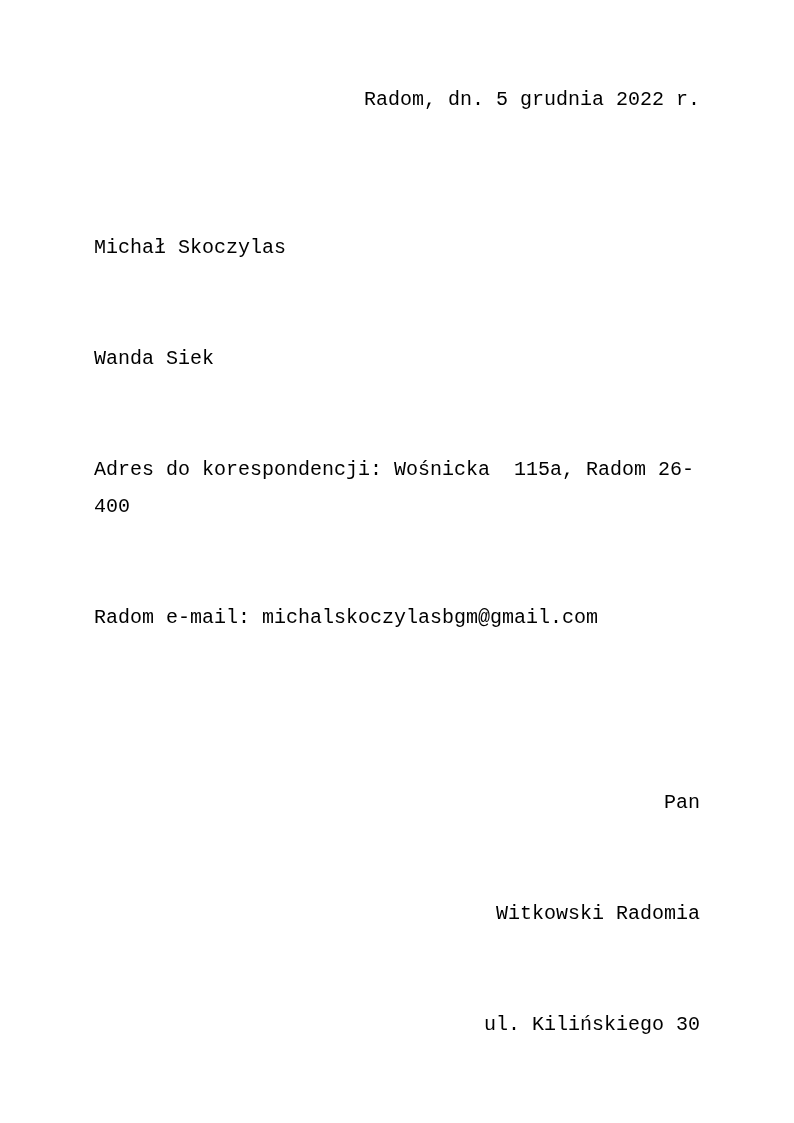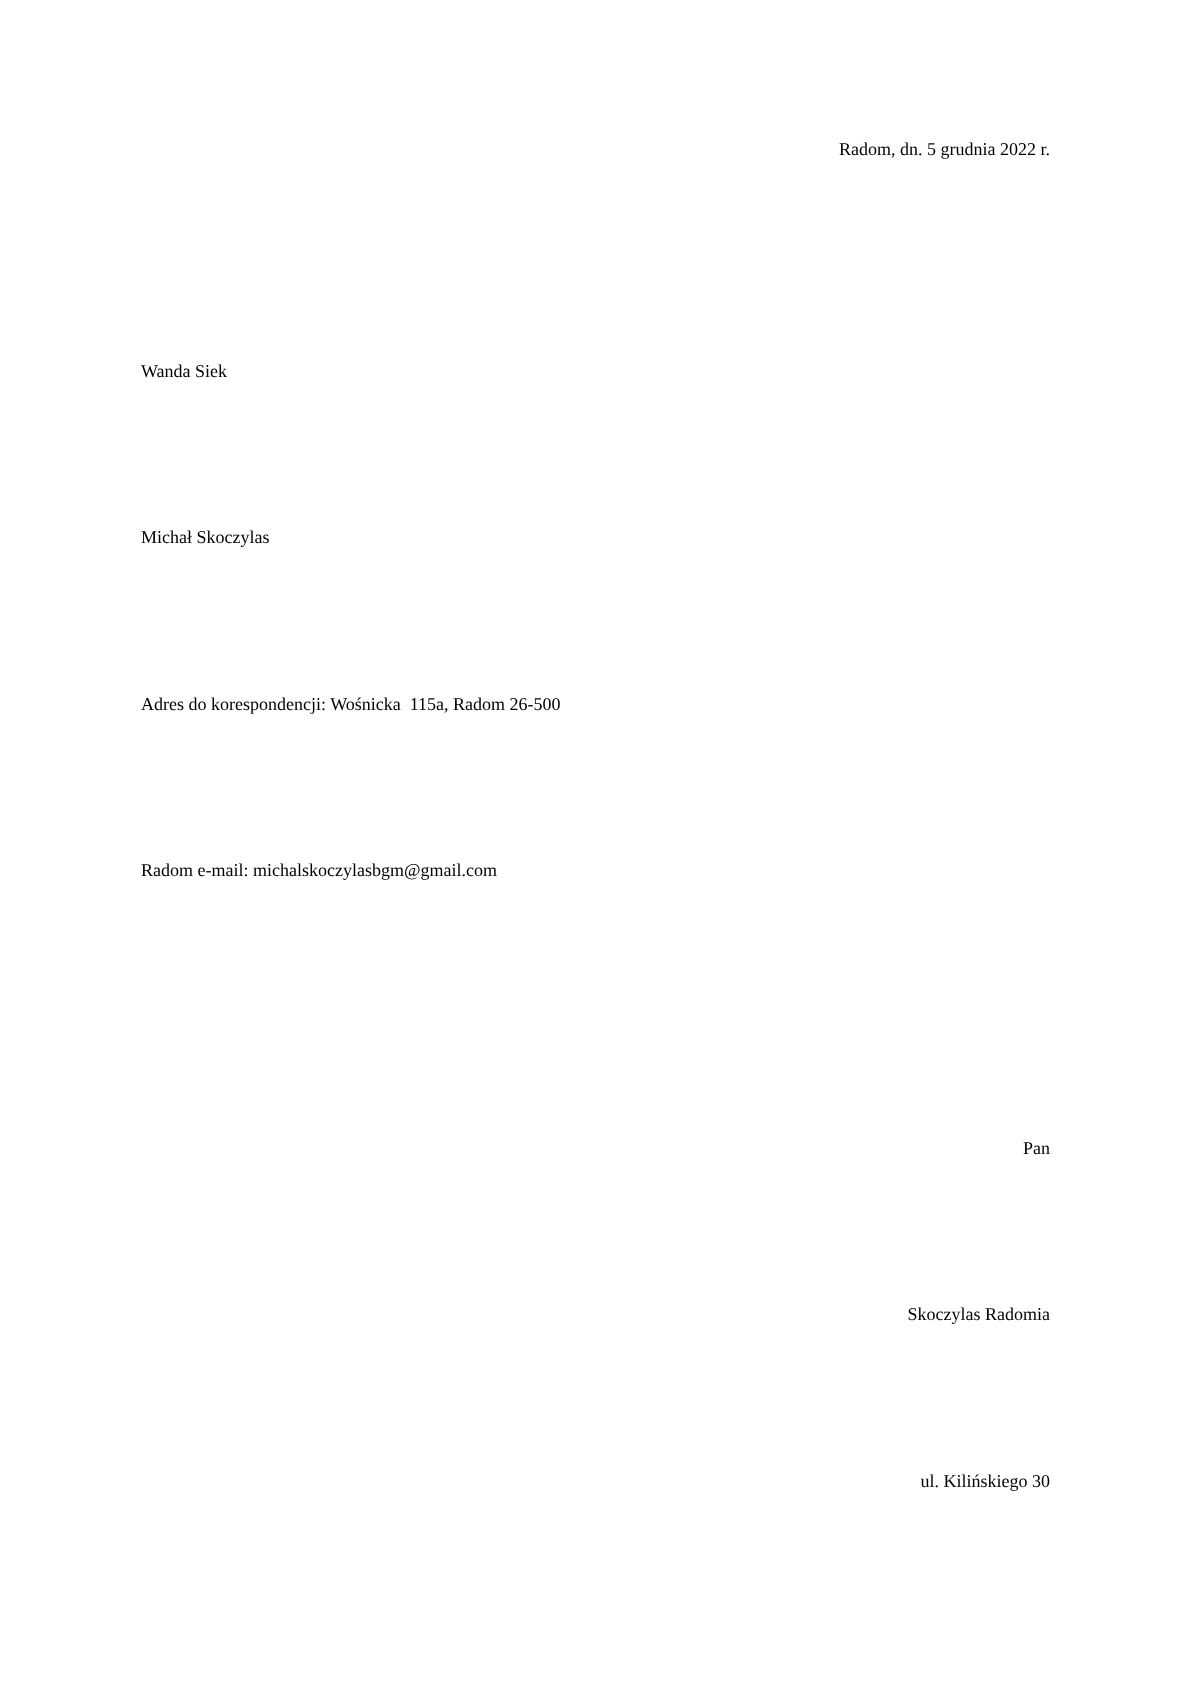--- a/index.html
+++ b/index.html
@@ -15,45 +15,46 @@
     background: #ffffff;
     color: #000000;
     box-sizing: border-box;
     padding: 0 94px;
     overflow: hidden;
     font-family: "Liberation Serif", "DejaVu Serif", serif;
     font-feature-settings: "onum" 1;
   }
   
   .lh {
-    font-size: 12px;
+    font-size: 20px;
     line-height: 37px;
     white-space: pre-wrap;
+    font-family: Liberation Mono, monospace;
   }
   .date-line {
     margin-top: 81px;
     text-align: right;
   }
   .sender-block { margin-top: 37px; text-align: left; }
   .recipient-block { text-align: right; }
 </style>
 </head>
 <body>
 
 <div class="page">
 
   <div class="lh date-line">Radom, dn. 5 grudnia 2022 r.</div>
 
   <div class="lh sender-block">
+    <div>Michał Skoczylas</div>
     <div>Wanda Siek</div>
-    <div>Michał Skoczylas</div>
-    <div>Adres do korespondencji: Wośnicka  115a, Radom 26-500</div>
+    <div>Adres do korespondencji: Wośnicka  115a, Radom 26-400</div>
     <div>Radom e-mail: michalskoczylasbgm@gmail.com</div>
   </div>
 
   <div class="lh recipient-block">
     <div>Pan</div>
-    <div>Skoczylas Radomia</div>
+    <div>Witkowski Radomia</div>
     <div>ul. Kilińskiego 30</div>
     
   </div>
 
 </div>
 
 </body></html>

